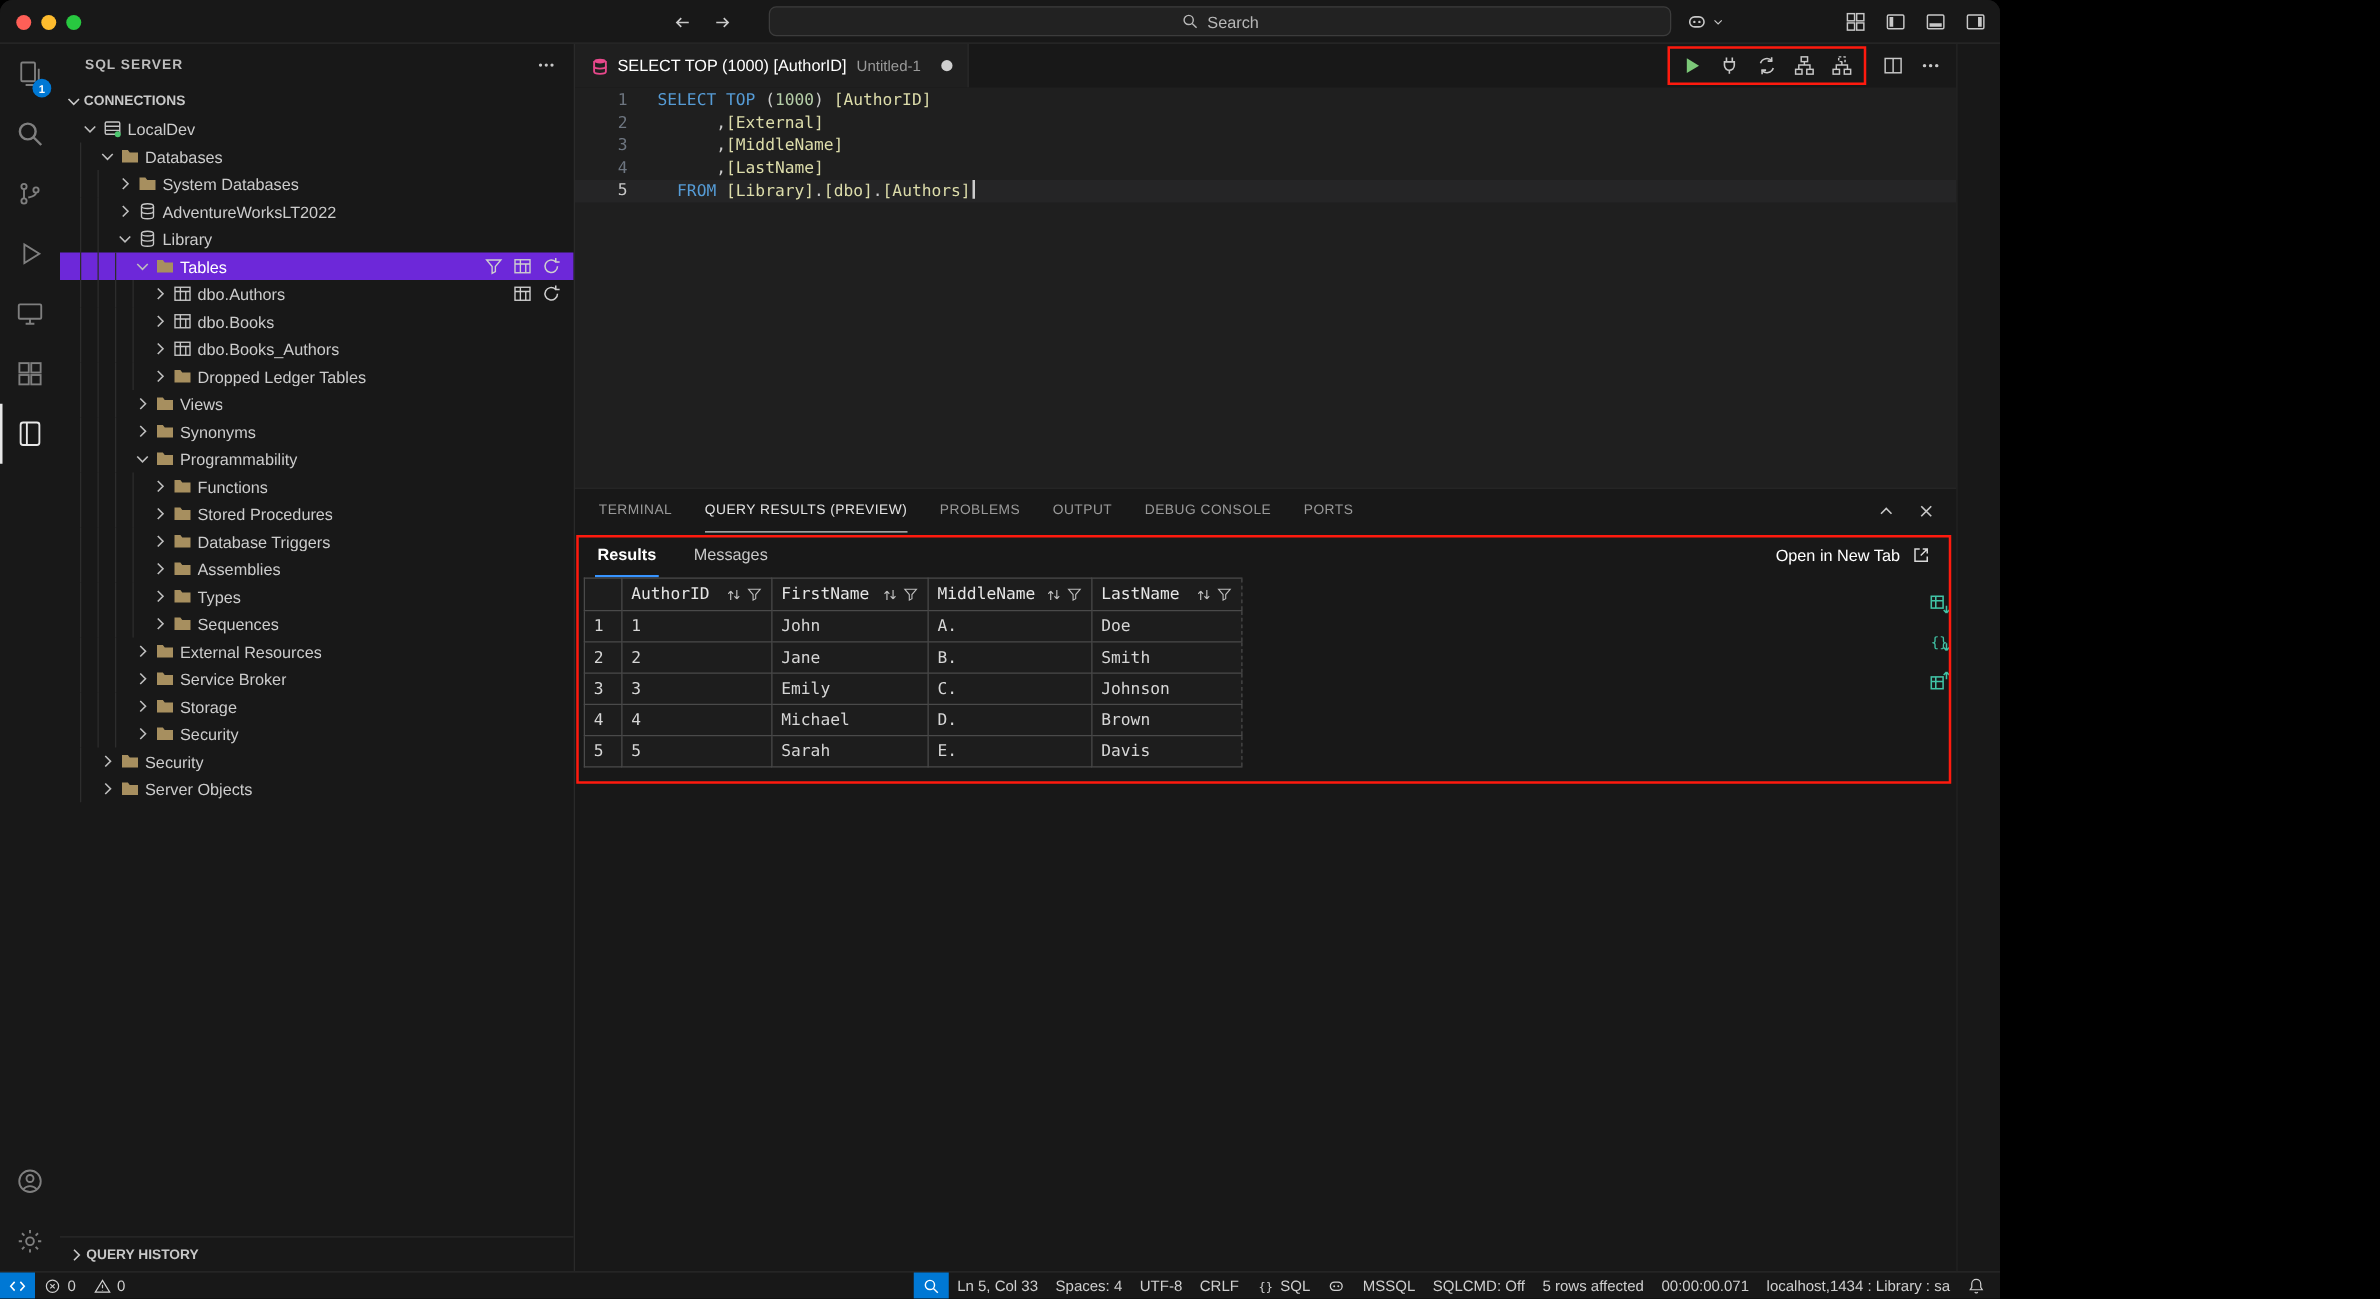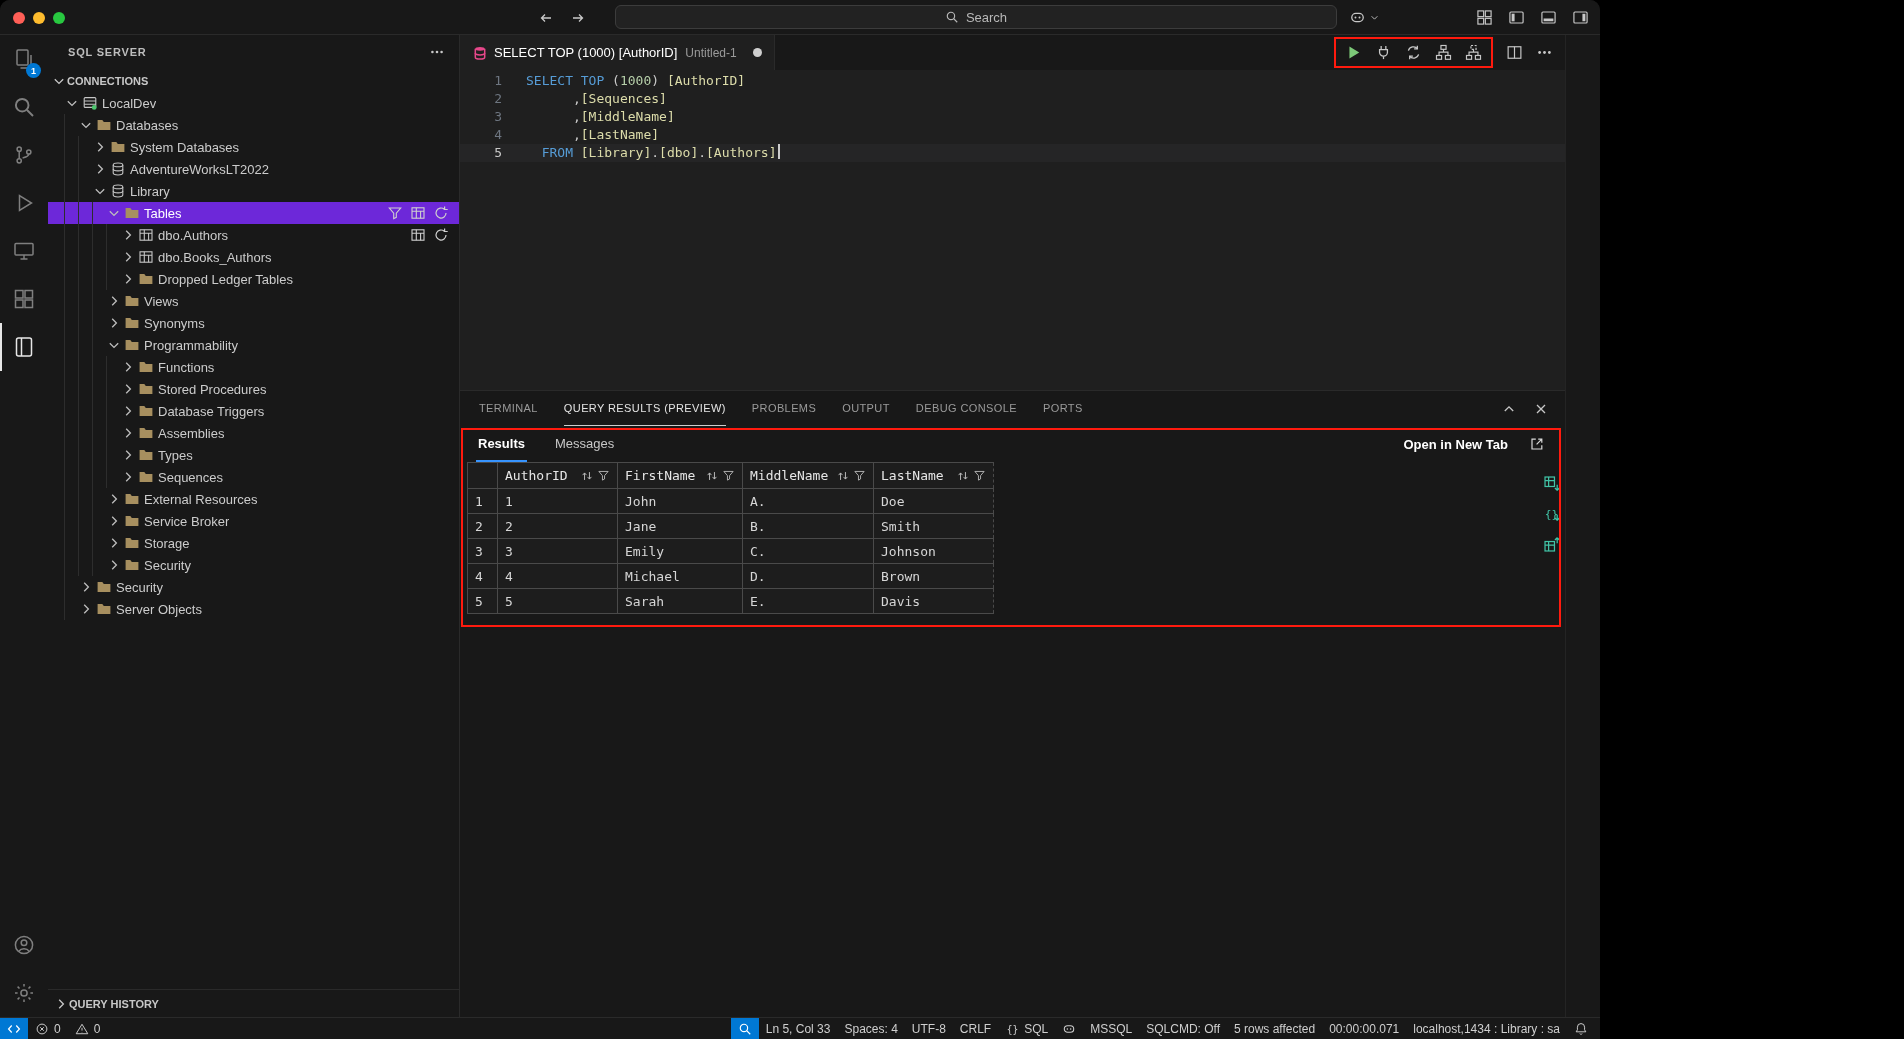--- a/index.html
+++ b/index.html
@@ -84,21 +84,21 @@
 .panel-tabs{height:35px;display:flex;align-items:stretch;padding-left:19px;flex:none}
 #panel-tabs-list{display:flex;gap:26px}
 .panel-tab{display:flex;align-items:center;font-size:11px;letter-spacing:.4px;color:#9a9a9a;border-bottom:1px solid transparent}
 .panel-tab.active{color:#e5e5e5;border-bottom-color:#cdcdcd}
 .panel-actions{margin-left:auto;display:flex;align-items:center;gap:16px;padding-right:16px}
 .panel-actions .ico{color:#c8c8c8}
 .results-header{height:36px;display:flex;align-items:center;padding:0 20px 0 16px;flex:none}
 #rtabs{display:flex;gap:26px;height:100%}
 .rtab{display:flex;align-items:center;font-size:13px;color:#c8c8c8;border-bottom:2px solid transparent;padding:0 2px}
 .rtab.active{color:#fff;font-weight:700;border-bottom-color:#3794ff}
-.open-new{margin-left:auto;display:flex;align-items:center;gap:21px;font-size:13px;font-weight:700;color:#fff}
+.open-new{margin-left:auto;display:flex;align-items:center;gap:9px;font-size:13px;font-weight:400;color:#fff}
 .open-new .ico{color:#d9d9d9}
 .grid-wrap{padding-left:7px;flex:none}
 table.grid{border-collapse:collapse;table-layout:fixed;font-family:"DejaVu Sans Mono","Liberation Mono",monospace;
   font-size:13px;color:#d6d6d6;background:#1d1d1d}
 .grid th,.grid td{border:1px solid #4a4a4a;padding:0 7px;height:25px;text-align:left;font-weight:400;overflow:hidden;white-space:nowrap}
 .grid thead th{height:26px;color:#e6e6e6}
 .grid td:last-child,.grid th:last-child{border-right-style:dashed}
 .th-inner{display:flex;align-items:center;gap:3px}
 .col-name{flex:1}
 .hdr-ico{width:14px;height:14px;color:#bdbdbd}
@@ -454,20 +454,38 @@
               <svg viewBox="0 0 16 16">
                 <path d="M6.2 3.8 10.4 8l-4.2 4.2" fill="none" stroke="currentColor" stroke-width="1.3"></path>
               </svg>
             </span>
             <span class="ico tree-ico table">
               <svg viewBox="0 0 16 16">
                 <rect x="2" y="2.8" width="12" height="10.4" fill="none" stroke="currentColor" stroke-width="1.1"></rect>
                 <path d="M2 6.2h12M6.3 2.8v10.4M10.6 6.2v7" stroke="currentColor" stroke-width="1.1"></path>
               </svg>
             </span>
+            <span class="tree-label">dbo.Books</span>
+          </div>
+          <div class="tree-row">
+            <span class="guide"></span>
+            <span class="guide"></span>
+            <span class="guide"></span>
+            <span class="guide"></span>
+            <span class="ico chev">
+              <svg viewBox="0 0 16 16">
+                <path d="M6.2 3.8 10.4 8l-4.2 4.2" fill="none" stroke="currentColor" stroke-width="1.3"></path>
+              </svg>
+            </span>
+            <span class="ico tree-ico table">
+              <svg viewBox="0 0 16 16">
+                <rect x="2" y="2.8" width="12" height="10.4" fill="none" stroke="currentColor" stroke-width="1.1"></rect>
+                <path d="M2 6.2h12M6.3 2.8v10.4M10.6 6.2v7" stroke="currentColor" stroke-width="1.1"></path>
+              </svg>
+            </span>
             <span class="tree-label">dbo.Books_Authors</span>
           </div>
           <div class="tree-row">
             <span class="guide"></span>
             <span class="guide"></span>
             <span class="guide"></span>
             <span class="guide"></span>
             <span class="ico chev">
               <svg viewBox="0 0 16 16">
                 <path d="M6.2 3.8 10.4 8l-4.2 4.2" fill="none" stroke="currentColor" stroke-width="1.3"></path>
@@ -800,21 +818,21 @@
         </div>
       </div>
 
       <div class="code-area" id="code">
           <div class="code-line">
             <span class="gutter">1</span>
             <span class="line-content"><span class="tk-kw">SELECT</span><span class="tk-pl"> </span><span class="tk-kw">TOP</span><span class="tk-pl"> (</span><span class="tk-num">1000</span><span class="tk-pl">) </span><span class="tk-id">[AuthorID]</span></span>
           </div>
           <div class="code-line">
             <span class="gutter">2</span>
-            <span class="line-content"><span class="tk-pl">      ,</span><span class="tk-id">[Sequences]</span></span>
+            <span class="line-content"><span class="tk-pl">      ,</span><span class="tk-id">[External]</span></span>
           </div>
           <div class="code-line">
             <span class="gutter">3</span>
             <span class="line-content"><span class="tk-pl">      ,</span><span class="tk-id">[MiddleName]</span></span>
           </div>
           <div class="code-line">
             <span class="gutter">4</span>
             <span class="line-content"><span class="tk-pl">      ,</span><span class="tk-id">[LastName]</span></span>
           </div>
           <div class="code-line current">

